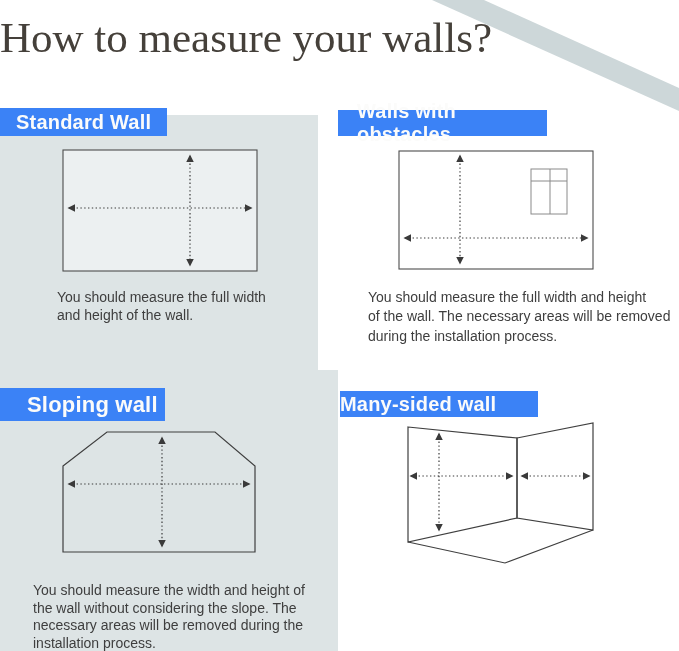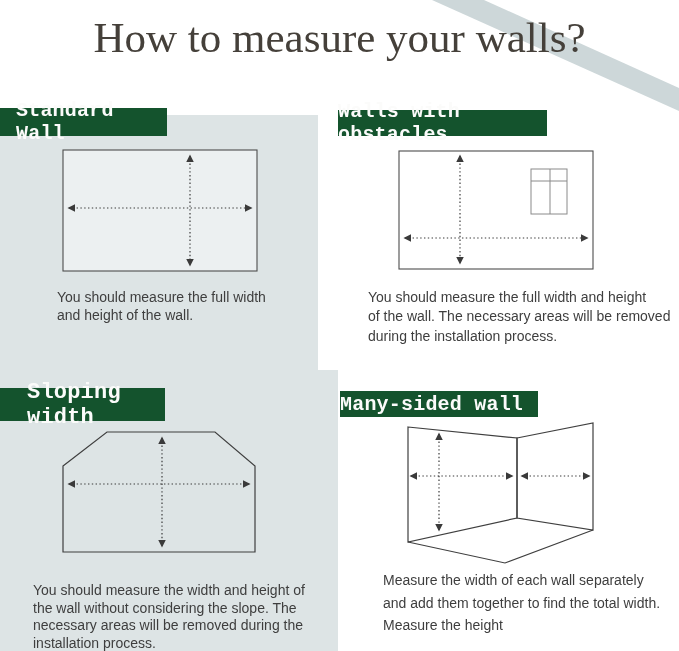--- a/index.html
+++ b/index.html
@@ -5,32 +5,32 @@
   html,body { margin:0; padding:0; background:#ffffff; }
   .page {
     position:relative; width:679px; height:651px; overflow:hidden;
     background:#ffffff; font-family:"Liberation Sans", sans-serif;
   }
   .panel { position:absolute; background:#dde4e5; }
   #panel-standard { left:0; top:115px; width:318px; height:255px; }
   #panel-sloping  { left:0; top:370px; width:338px; height:281px; }
 
   .title {
-    position:absolute; left:0; right:0; top:12px; text-align:center;
+    position:absolute; left:0; right:0; top:12px; text-align:left;
     font-family:"Liberation Serif", serif; font-size:43px; line-height:1.2;
     color:#45403a;
   }
 
   .section-label {
-    position:absolute; background:#14532d; color:#fbfbfa;
+    position:absolute; background:#3b82f6; color:#fbfbfa;
     font-weight:bold; font-size:20px; display:flex; align-items:center;
-    box-sizing:border-box; letter-spacing:0.2px;font-family:Liberation Mono, monospace;
+    box-sizing:border-box; letter-spacing:0.2px;
   }
   #hdr-standard  { left:0;     top:108px; width:167px; height:28px; padding-left:16px; }
-  #hdr-obstacles { left:338px; top:110px; width:209px; height:26px; }
+  #hdr-obstacles { left:338px; top:110px; width:209px; height:26px; padding-left:19px; }
   #hdr-sloping   { left:0;     top:388px; width:165px; height:33px; padding-left:27px; font-size:22px; }
   #hdr-many      { left:340px; top:391px; width:198px; height:26px; }
 
   .desc {
     position:absolute; color:#3e3e3e; font-size:14px; white-space:pre-line;
   }
   #desc-standard  { left:57px;  top:288px; line-height:1.30; }
   #desc-obstacles { left:368px; top:288px; line-height:1.38; }
   #desc-sloping   { left:33px;  top:566px; line-height:1.26;margin-top:16px; }
   #desc-many      { left:383px; top:569px; line-height:1.62; }
@@ -84,29 +84,26 @@
       <line x1="439" y1="434" x2="439" y2="530" stroke="#3a3a3a" stroke-width="1.2" stroke-dasharray="1.4 2.4" marker-start="url(#arr)" marker-end="url(#arr)"></line>
       <line x1="411" y1="476" x2="512" y2="476" stroke="#3a3a3a" stroke-width="1.2" stroke-dasharray="1.4 2.4" marker-start="url(#arr)" marker-end="url(#arr)"></line>
       <line x1="522" y1="476" x2="589" y2="476" stroke="#3a3a3a" stroke-width="1.2" stroke-dasharray="1.4 2.4" marker-start="url(#arr)" marker-end="url(#arr)"></line>
     </g>
   </svg>
 
   <div class="title">How to measure your walls?</div>
 
   <div class="section-label" id="hdr-standard">Standard Wall</div>
   <div class="section-label" id="hdr-obstacles">Walls with obstacles</div>
-  <div class="section-label" id="hdr-sloping">Sloping width</div>
+  <div class="section-label" id="hdr-sloping">Sloping wall</div>
   <div class="section-label" id="hdr-many">Many-sided wall</div>
 
   <div class="desc" id="desc-standard">You should measure the full width
 and height of the wall.</div>
   <div class="desc" id="desc-obstacles">You should measure the full width and height
 of the wall. The necessary areas will be removed
 during the installation process.</div>
   <div class="desc" id="desc-sloping">You should measure the width and height of
 the wall without considering the slope. The
 necessary areas will be removed during the
 installation process.</div>
-  <div class="desc" id="desc-many">Measure the width of each wall separately
-and add them together to find the total width.
-Measure the height</div>
 
 </div>
 
 </body></html>

